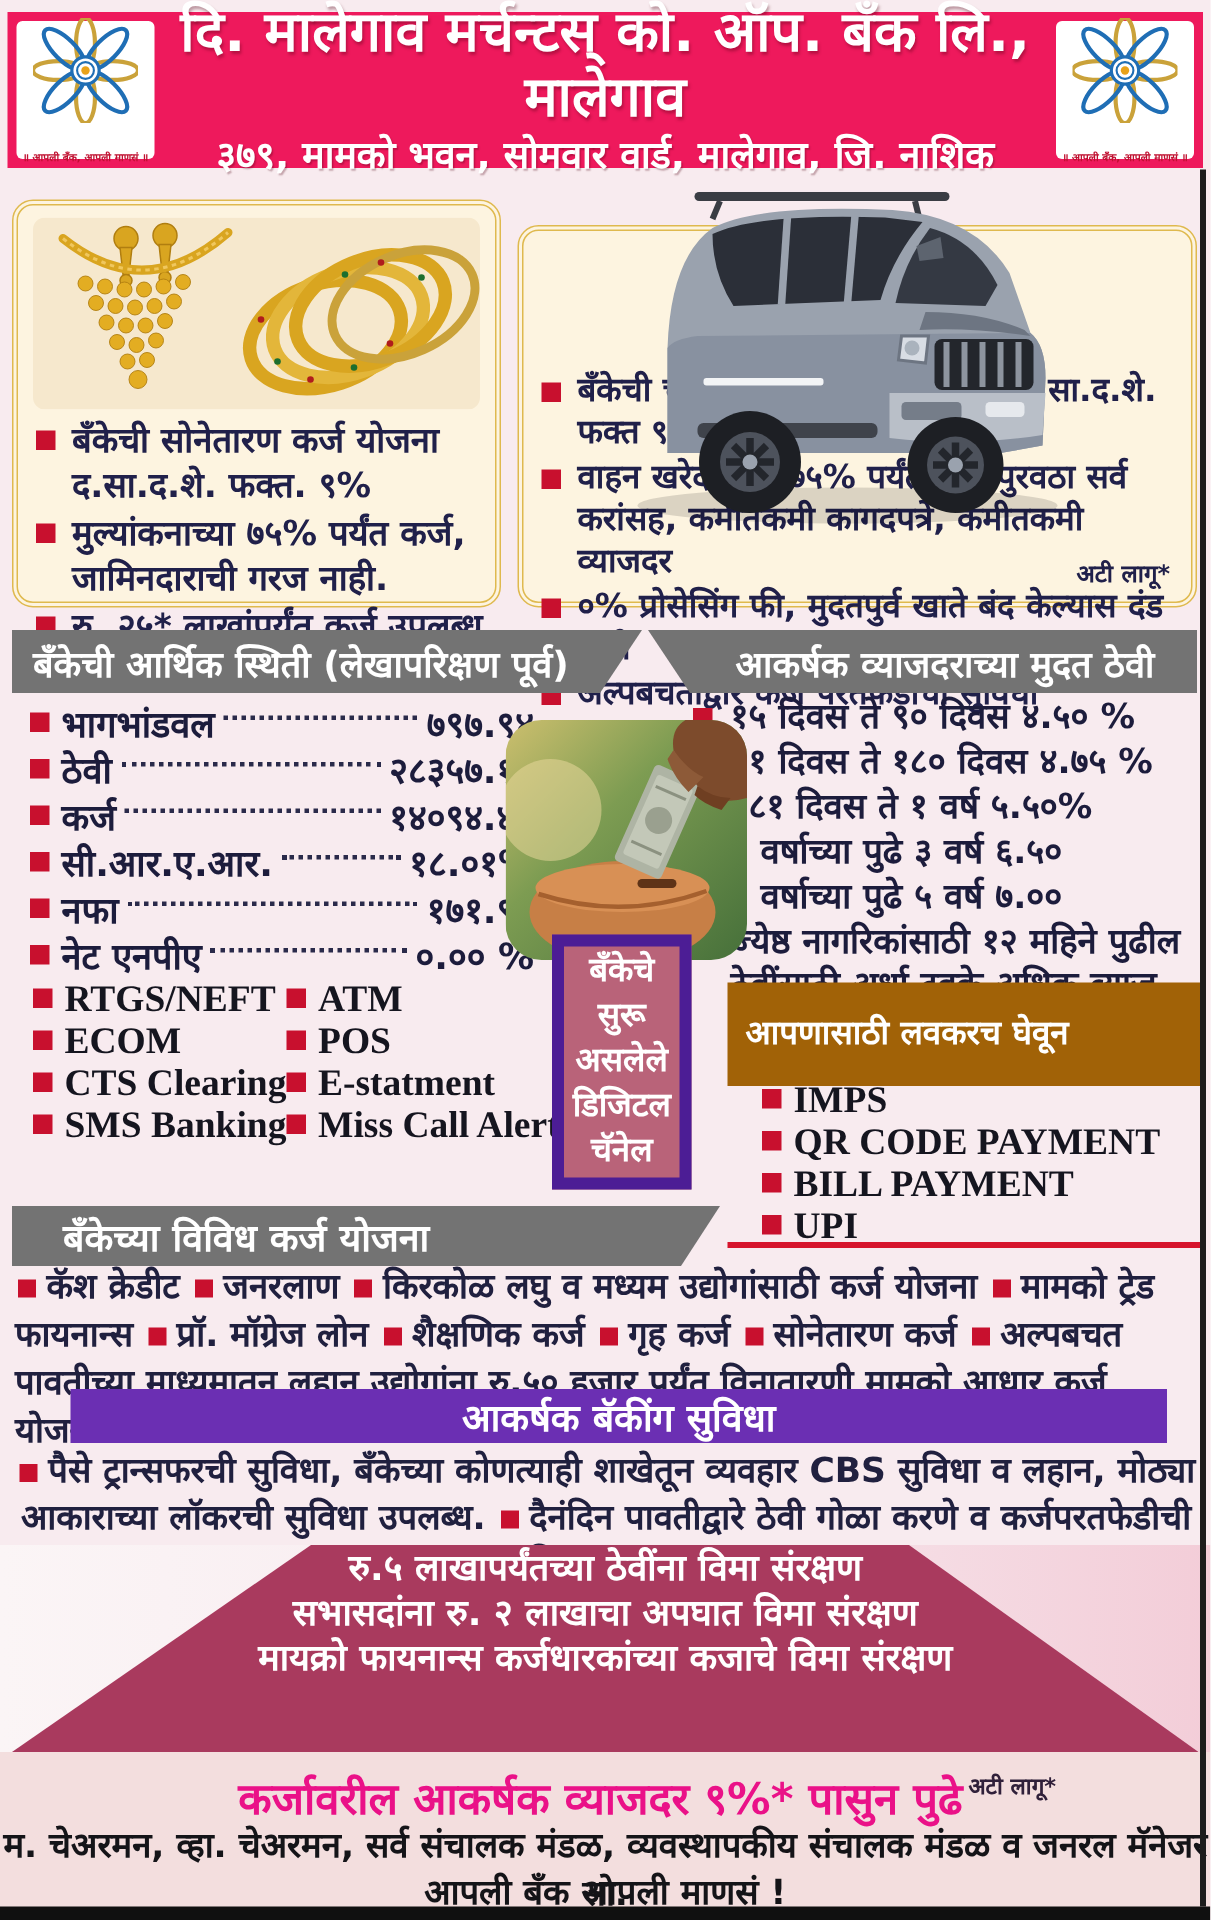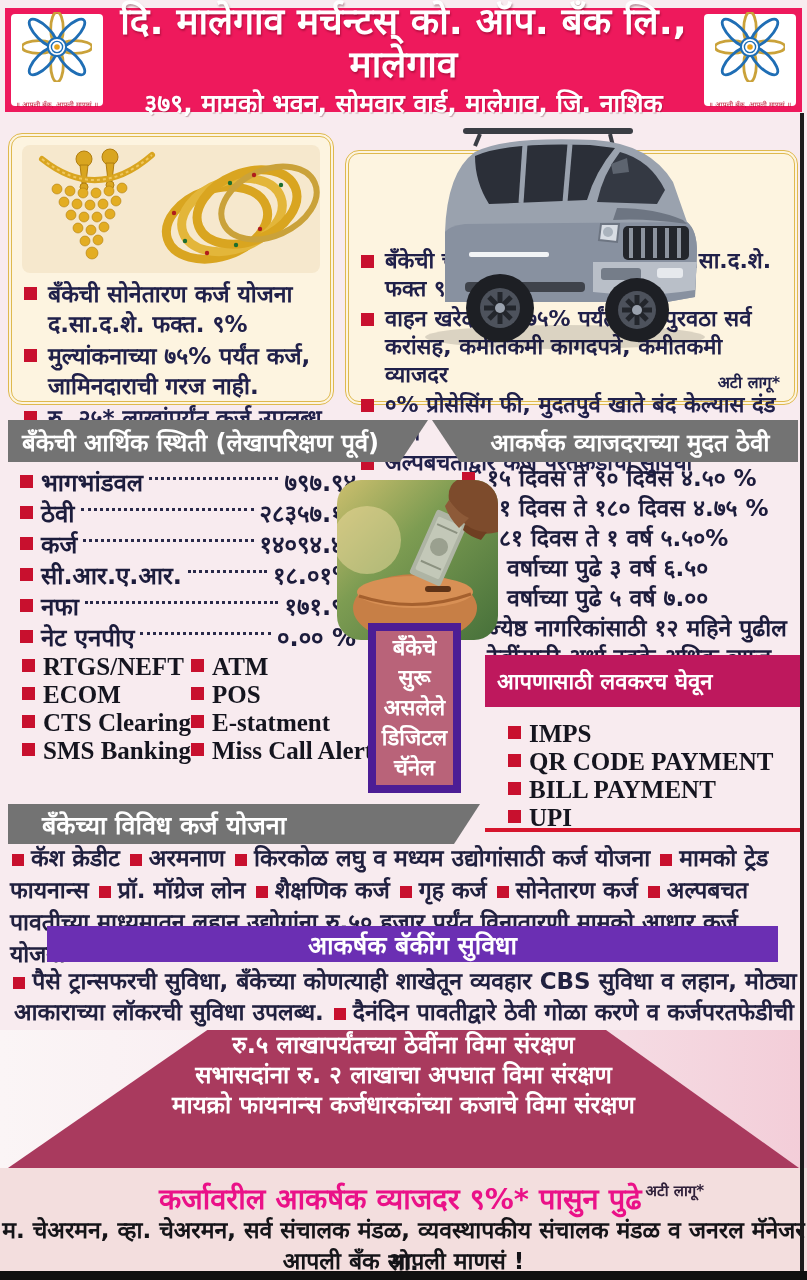--- a/index.html
+++ b/index.html
@@ -12,21 +12,21 @@
     background:linear-gradient(90deg,#fbf5f6 0%,#f7e9ee 55%,#f3cdd8 100%);}
   .band-bottom{position:absolute;left:0;top:1168px;width:807px;height:112px;background:#f3dede;}
   .black-bar{position:absolute;left:0;top:1271px;width:807px;height:9px;background:#101010;}
   .right-line{position:absolute;left:800px;top:113px;width:4px;height:1158px;background:#1c1c1c;}
 
   
   .header{position:absolute;left:5px;top:8px;width:797px;height:104px;background:#ee195c;
     display:flex;align-items:center;justify-content:space-between;padding:0 6px;box-sizing:border-box;}
   .logo-box{width:92px;height:92px;background:#ffffff;border-radius:4px;display:flex;flex-direction:column;
     align-items:center;justify-content:center;flex:0 0 auto;}
-  .logo-caption{font-size:7px;color:#c01030;font-weight:normal;white-space:nowrap;margin-top:14px;}
+  .logo-caption{font-size:7px;color:#c01030;font-weight:bold;white-space:nowrap;margin-top:14px;}
   .header-center{flex:1;text-align:center;color:#ffffff;line-height:1.15;}
   .bank-name{font-size:37px;font-weight:bold;text-shadow:1px 2px 2px rgba(80,0,20,.35);}
   .bank-address{font-size:25px;font-weight:bold;margin-top:4px;text-shadow:1px 1px 1px rgba(80,0,20,.3);}
 
   
   .cream-box{position:absolute;background:#fdf4e0;border:4px double #dfb94e;border-radius:14px;box-sizing:border-box;}
   .gold-box{left:8px;top:133px;width:326px;height:272px;}
   .vehicle-box{left:345px;top:150px;width:453px;height:255px;}
   .jewel-img{position:absolute;left:10px;top:8px;width:298px;height:128px;border-radius:8px;overflow:hidden;}
   .car-img{position:absolute;left:405px;top:112px;width:310px;height:248px;z-index:3;}
@@ -71,21 +71,21 @@
   .chan-col1{width:185px;}
   .chan-item{display:flex;align-items:center;height:28px;font-family:"Liberation Serif","DejaVu Serif",serif;
     font-weight:bold;font-size:25px;color:#15151f;white-space:nowrap;}
   .chan-item .sq{margin-top:-4px;}
 
   .digital-box{position:absolute;left:368px;top:623px;width:93px;height:170px;background:#b96379;
     border:8px solid #4c1d95;box-sizing:border-box;display:flex;align-items:center;justify-content:center;
     text-align:center;color:#ffffff;font-weight:bold;font-size:22px;line-height:30px;}
 
   
-  .mobile-banner{position:absolute;left:485px;top:655px;width:315px;height:52px;background:#be185d;
+  .mobile-banner{position:absolute;left:485px;top:655px;width:315px;height:69px;background:#a16207;
     color:#ffffff;font-weight:bold;font-size:22px;line-height:29px;display:flex;flex-direction:column;
     justify-content:center;padding-left:12px;box-sizing:border-box;}
   .mobile-list{position:absolute;left:508px;top:720px;width:295px;}
   .mobile-item{display:flex;align-items:center;height:28px;font-family:"Liberation Serif","DejaVu Serif",serif;
     font-weight:bold;font-size:25px;color:#15151f;white-space:nowrap;}
   .mobile-item .sq{margin-top:-4px;}
   .red-underline{position:absolute;left:485px;top:828px;width:315px;height:4px;background:#d6142c;}
 
   
   .loan-text{position:absolute;left:10px;top:842px;width:788px;font-size:23px;font-weight:bold;
@@ -538,21 +538,21 @@
   <div class="red-underline"></div>
 
   <div class="red-banner loan-banner">
     <span>बँकेच्या विविध कर्ज योजना</span>
   </div>
   <div class="loan-text">
     
   
       <span class="seg"><span class="sq-inline"></span><span>कॅश क्रेडीट</span></span>
     
-      <span class="seg"><span class="sq-inline"></span><span>अरमनाण</span></span>
+      <span class="seg"><span class="sq-inline"></span><span>जनरलाण</span></span>
     
       <span class="seg"><span class="sq-inline"></span><span>किरकोळ लघु व मध्यम उद्योगांसाठी कर्ज योजना</span></span>
     
       <span class="seg"><span class="sq-inline"></span><span>मामको ट्रेड फायनान्स</span></span>
     
       <span class="seg"><span class="sq-inline"></span><span>प्रॉ. मॉग्रेज लोन</span></span>
     
       <span class="seg"><span class="sq-inline"></span><span>शैक्षणिक कर्ज</span></span>
     
       <span class="seg"><span class="sq-inline"></span><span>गृह कर्ज</span></span>

